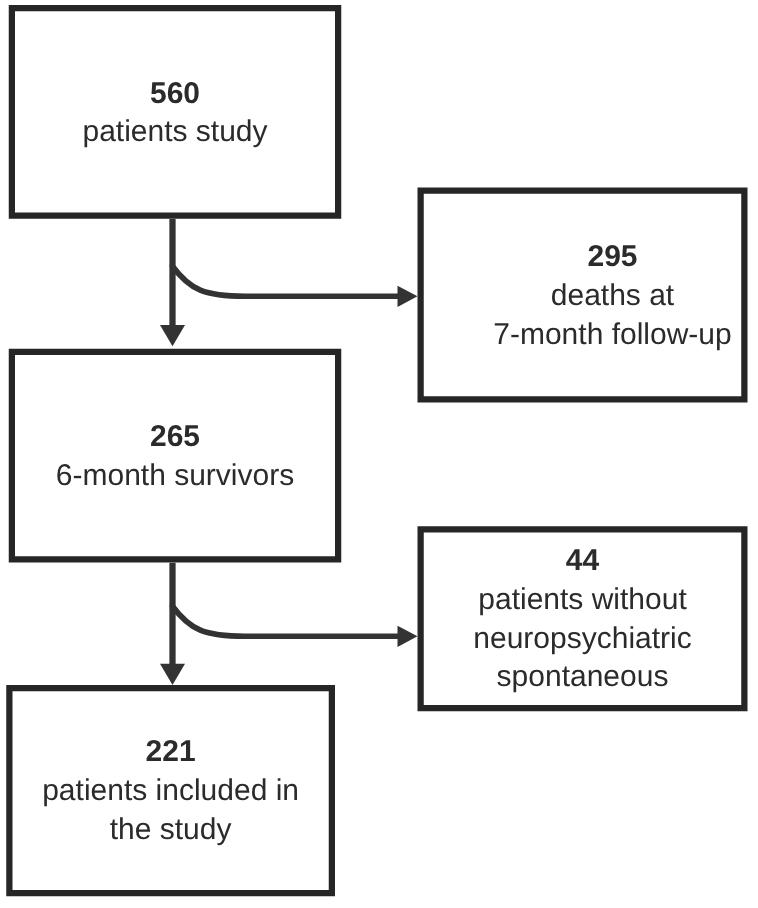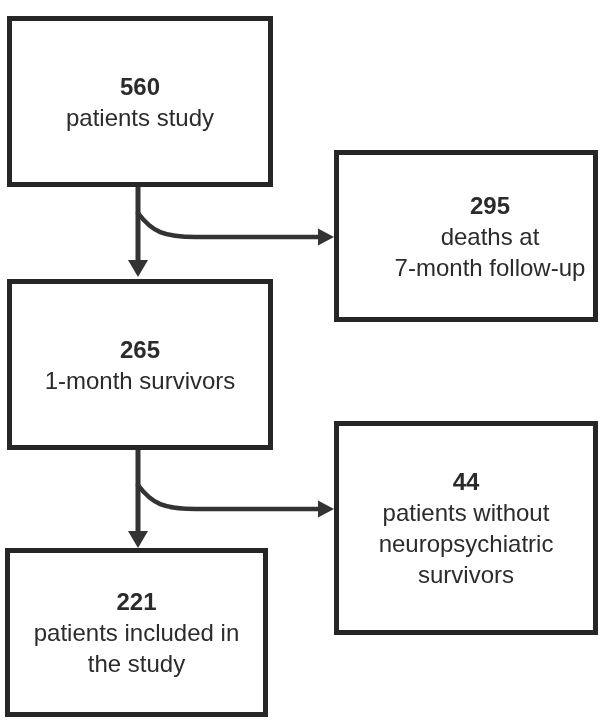--- a/index.html
+++ b/index.html
@@ -26,24 +26,24 @@
     line-height: 31px;
   }
   .box-number { font-weight: bold; }
   .arrow-layer {
     position: absolute;
     left: 0; top: 0;
     width: 606px; height: 726px;
     pointer-events: none;
   }
   
-  #box-ich        { left: 7px;   top: 4px;   width: 266px; height: 171px; margin-top: 12px; }
+  #box-ich        { left: 7px;   top: 4px;   width: 266px; height: 171px; }
   #box-deaths     { left: 334px; top: 150px; width: 264px; height: 172px; padding-left: 48px; }
   #box-survivors  { left: 7px;   top: 279px; width: 266px; height: 171px; }
-  #box-noassess   { left: 334px; top: 421px; width: 264px; height: 214px; }
+  #box-noassess   { left: 334px; top: 421px; width: 264px; height: 148px; }
   #box-included   { left: 5px;   top: 548px; width: 263px; height: 169px; }
 </style>
 </head>
 <body>
 
 <div class="canvas">
 
   <svg class="arrow-layer" width="606" height="726" viewBox="0 0 606 726" xmlns="http://www.w3.org/2000/svg">
 
     <g>
@@ -73,28 +73,28 @@
   </div>
 
   <div class="flow-box" id="box-deaths">
     <div class="box-number">295</div>
     <div class="box-line">deaths at</div>
     <div class="box-line">7-month follow-up</div>
   </div>
 
   <div class="flow-box" id="box-survivors">
     <div class="box-number">265</div>
-    <div class="box-line">1-month survivors</div>
+    <div class="box-line">6-month survivors</div>
   </div>
 
   <div class="flow-box" id="box-noassess">
     <div class="box-number">44</div>
     <div class="box-line">patients without</div>
     <div class="box-line">neuropsychiatric</div>
-    <div class="box-line">survivors</div>
+    <div class="box-line">spontaneous</div>
   </div>
 
   <div class="flow-box" id="box-included">
     <div class="box-number">221</div>
     <div class="box-line">patients included in</div>
     <div class="box-line">the study</div>
   </div>
 
 </div>
 

